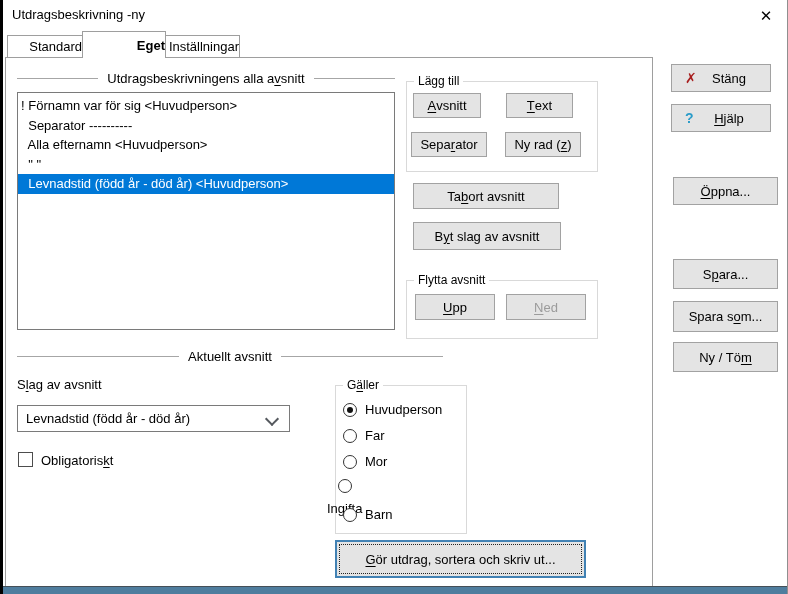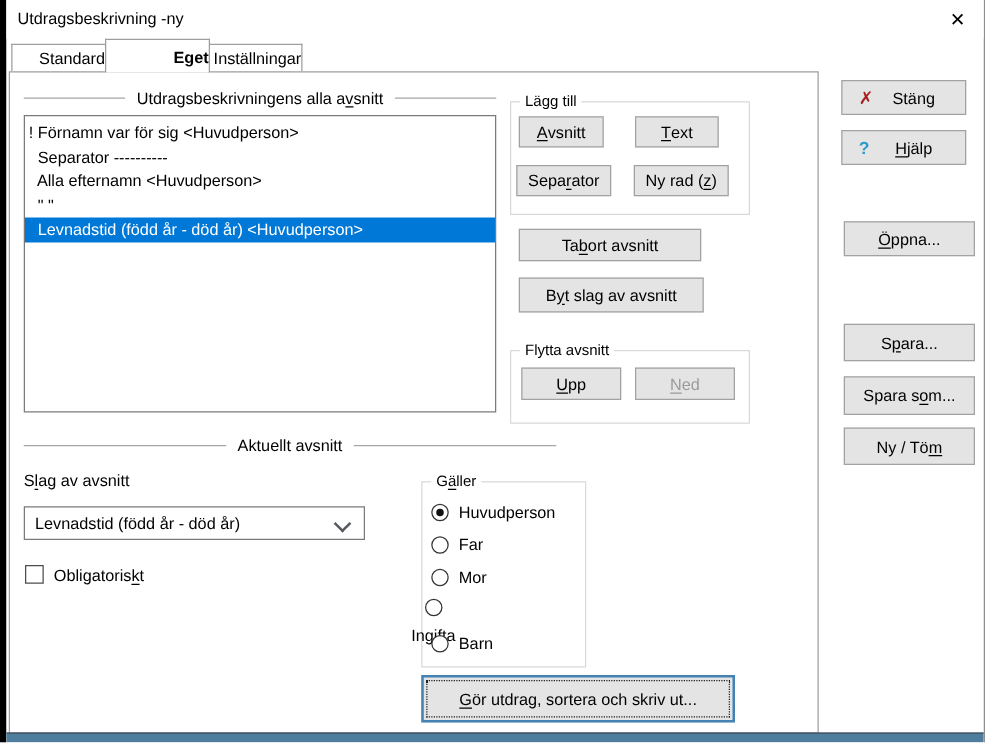--- a/index.html
+++ b/index.html
@@ -1,18 +1,18 @@
 <!DOCTYPE html>
 <html><head>
 <meta charset="utf-8">
 <style>
   html,body{margin:0;padding:0;background:#f5f5f5;}
   *{font-family:"Liberation Sans","DejaVu Sans",sans-serif;}
   .window{position:relative;width:788px;height:594px;background:#fff;
-    border-left:5px solid #000000;border-right:1px solid #8f8f8f;box-sizing:border-box;
+    border-left:3px solid #000000;border-right:1px solid #8f8f8f;box-sizing:border-box;
     overflow:hidden;font-size:13px;color:#000;}
   .titlebar{position:absolute;left:0;top:0;right:0;height:31px;background:#fff;}
   .title{position:absolute;left:9px;top:7px;font-size:13px;white-space:nowrap;}
   .close-btn{position:absolute;right:6px;top:3px;width:30px;height:25px;display:flex;
     align-items:center;justify-content:center;font-size:15px;background:transparent;border:none;cursor:default;}
   .tab{position:absolute;background:#fff;border:1px solid #9e9e9e;border-bottom:none;
     display:flex;align-items:center;justify-content:flex-end;box-sizing:border-box;font-size:13px;}
   .tab-standard{left:4px;top:35px;width:76px;height:22px;}
   .tab-eget{left:79px;top:31px;width:84px;height:27px;z-index:3;font-weight:bold;}
   .tab-install{left:139px;top:35px;width:98px;height:22px;}

